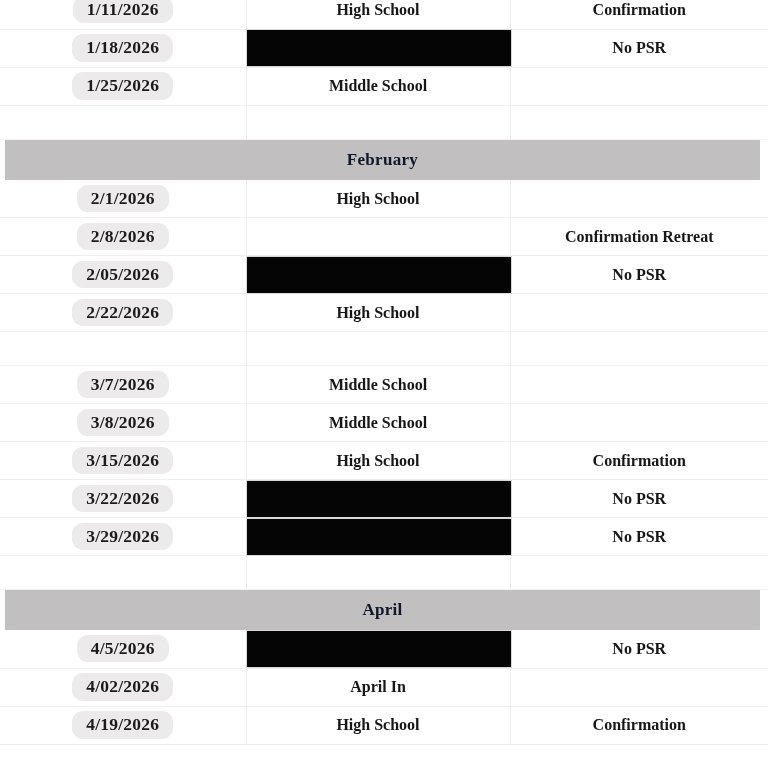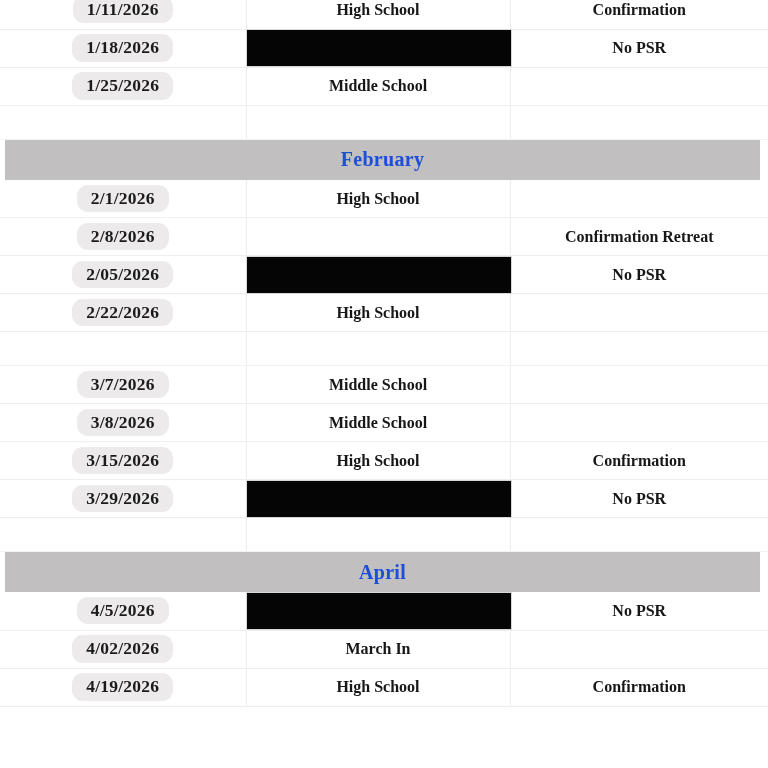--- a/index.html
+++ b/index.html
@@ -106,23 +106,23 @@
   .month-banner {
     background: #c1bfbf;
     height: 40px;
     width: 755px;
     margin: 0 0 0 5px;
     display: flex;
     align-items: center;
     justify-content: center;
   }
   .month-label {
-    font-size: 20px;
+    font-size: 17px;
     font-weight: 700;
-    color: #1d4ed8;
+    color: #0f172a;
     letter-spacing: 0.3px;
     font-family: "Liberation Serif", "DejaVu Serif", serif;
   }
 </style>
 </head>
 <body>
 
 <table id="schedule-table">
   <colgroup>
     <col class="col-date">
@@ -195,20 +195,27 @@
         <td class="cell-date"><span class="date-pill">3/8/2026</span></td>
         <td class="cell-event"><span class="cell-text">Middle School</span></td>
         <td class="cell-note"><span class="cell-text"></span></td>
       </tr>
       <tr class="data-row">
         <td class="cell-date"><span class="date-pill">3/15/2026</span></td>
         <td class="cell-event"><span class="cell-text">High School</span></td>
         <td class="cell-note"><span class="cell-text">Confirmation</span></td>
       </tr>
       <tr class="data-row">
+        <td class="cell-date"><span class="date-pill">3/22/2026</span></td>
+        <td class="cell-event redacted">
+          <span class="redaction-bar"></span>
+        </td>
+        <td class="cell-note"><span class="cell-text">No PSR</span></td>
+      </tr>
+      <tr class="data-row">
         <td class="cell-date"><span class="date-pill">3/29/2026</span></td>
         <td class="cell-event redacted">
           <span class="redaction-bar"></span>
         </td>
         <td class="cell-note"><span class="cell-text">No PSR</span></td>
       </tr>
       <tr class="spacer-row">
         <td class="cell-date"></td>
         <td class="cell-event"></td>
         <td class="cell-note"></td>
@@ -222,21 +229,21 @@
       </tr>
       <tr class="data-row">
         <td class="cell-date"><span class="date-pill">4/5/2026</span></td>
         <td class="cell-event redacted">
           <span class="redaction-bar"></span>
         </td>
         <td class="cell-note"><span class="cell-text">No PSR</span></td>
       </tr>
       <tr class="data-row">
         <td class="cell-date"><span class="date-pill">4/02/2026</span></td>
-        <td class="cell-event"><span class="cell-text">March In</span></td>
+        <td class="cell-event"><span class="cell-text">April In</span></td>
         <td class="cell-note"><span class="cell-text"></span></td>
       </tr>
       <tr class="data-row">
         <td class="cell-date"><span class="date-pill">4/19/2026</span></td>
         <td class="cell-event"><span class="cell-text">High School</span></td>
         <td class="cell-note"><span class="cell-text">Confirmation</span></td>
       </tr>
     </tbody>
 </table>
 

